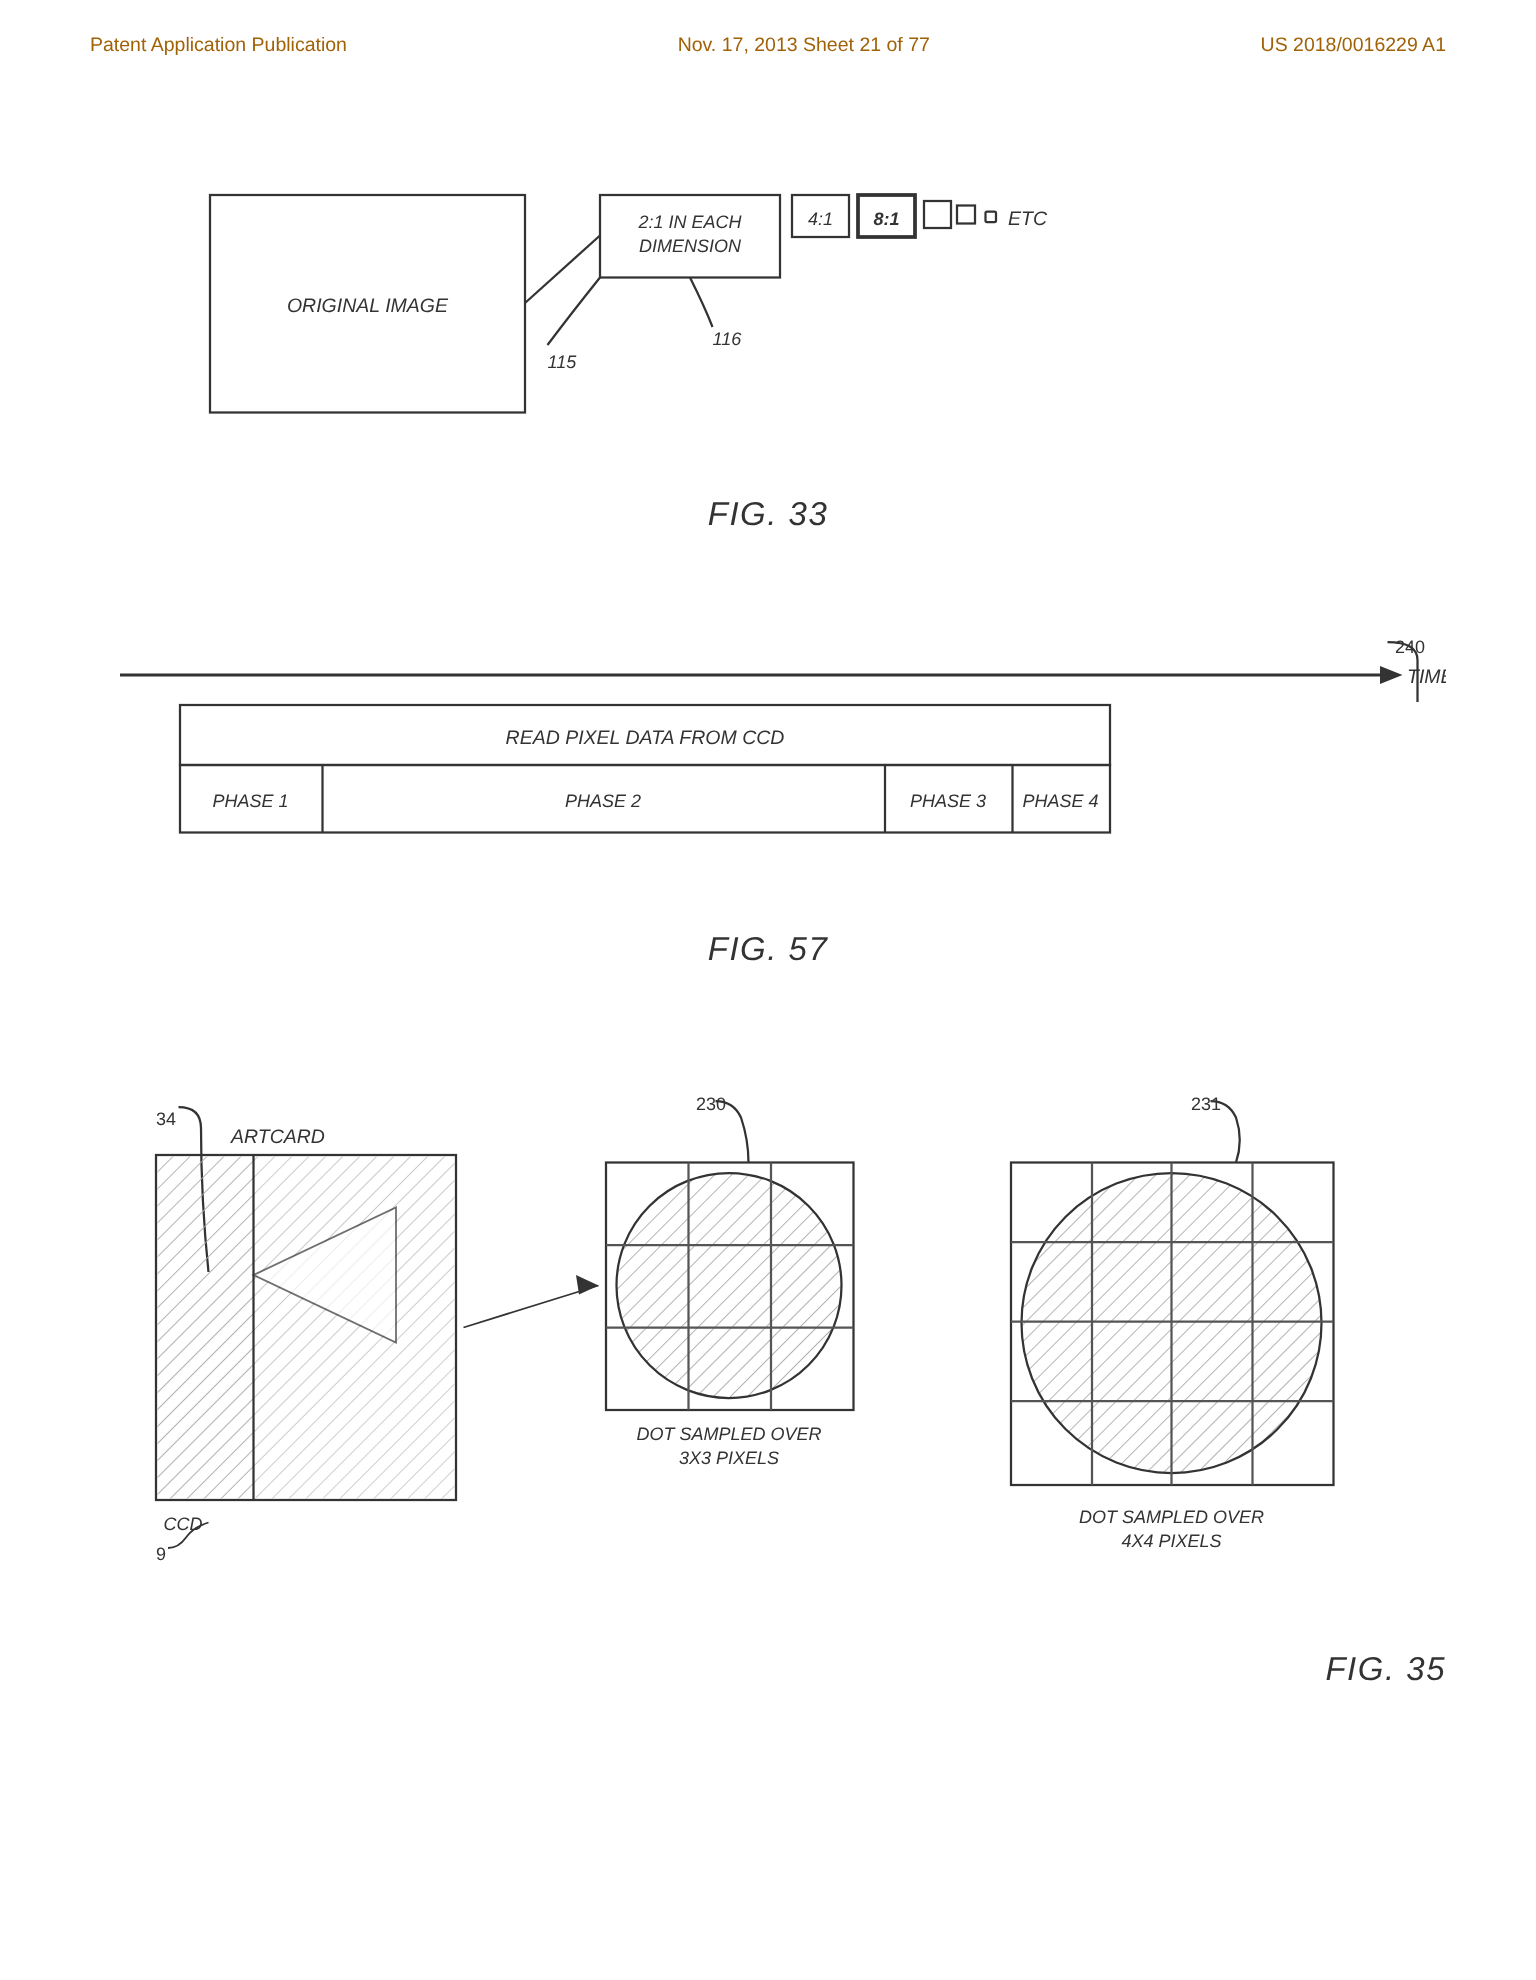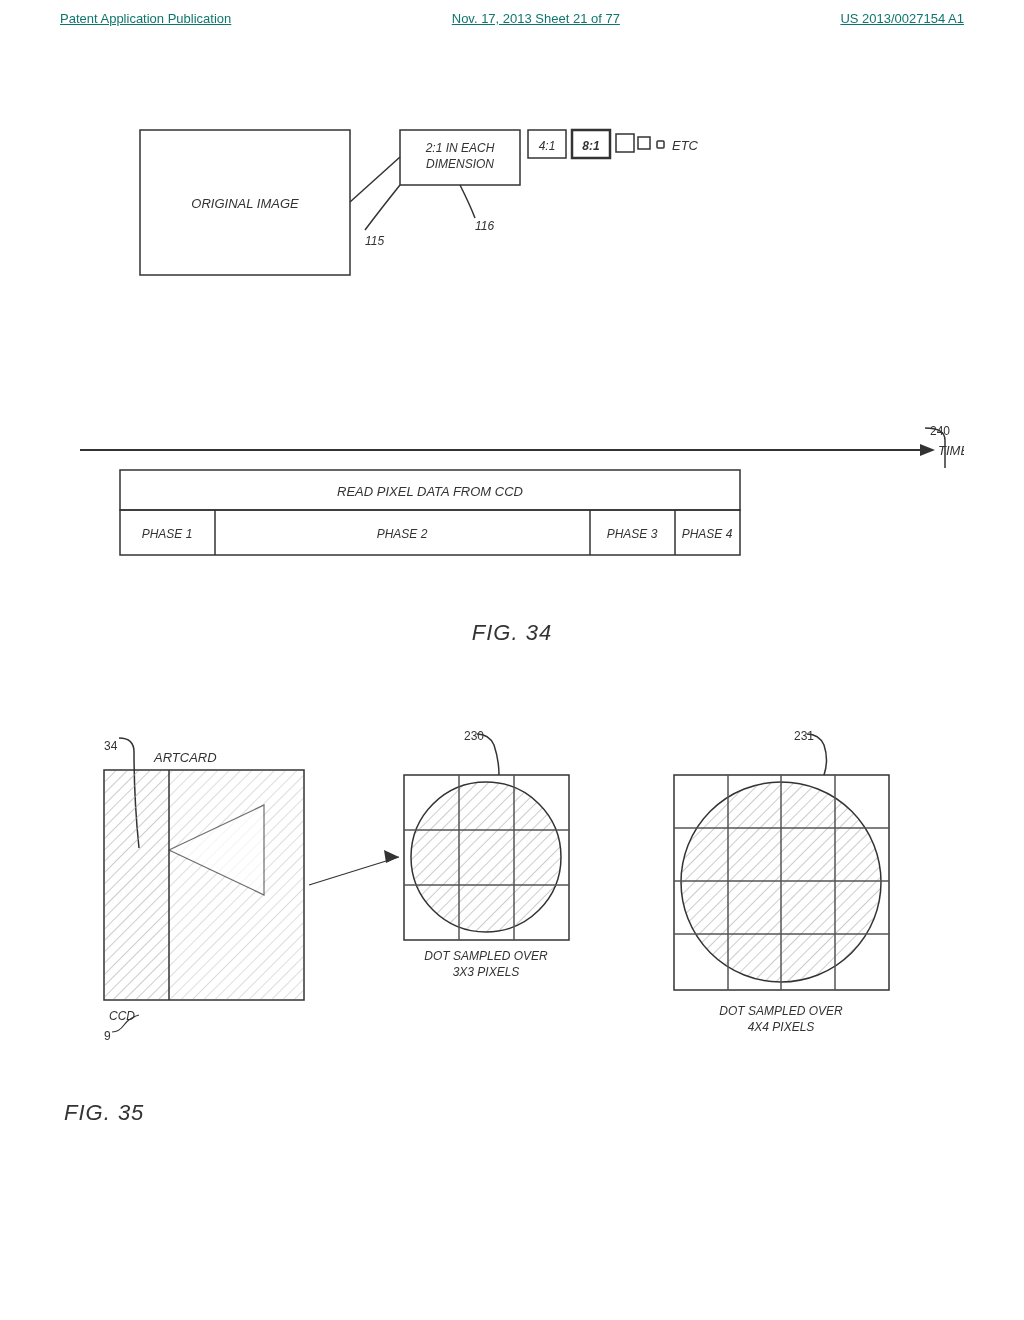--- a/index.html
+++ b/index.html
@@ -8,29 +8,28 @@
       height: 1320px;
       background: #fff;
       font-family: 'Arial', sans-serif;
       position: relative;
       overflow: hidden;
     }
 
     
     .header {
       position: absolute;
-      top: 11px;
+      top: 22px;
       left: 60px;
       right: 60px;
       display: flex;
       justify-content: space-between;
       align-items: center;
       font-size: 13px;
-      color: #0f766e;
-      text-decoration: underline;
+      color: #a16207;
     }
 
     
     .fig33-container {
       position: absolute;
       top: 100px;
       left: 60px;
       right: 60px;
     }
 
@@ -89,21 +88,21 @@
       left: 64px;
       right: 60px;
     }
 
     .fig35-diagram {
       position: relative;
       height: 360px;
     }
 
     .fig35-caption {
-      text-align: left;
+      text-align: right;
       margin-top: 20px;
       font-size: 22px;
       font-style: italic;
       color: #333;
       font-weight: 300;
     }
 
     .fig-caption-large {
       font-size: 22px;
       font-style: italic;
@@ -111,21 +110,21 @@
       font-weight: 300;
       letter-spacing: 1px;
     }
   </style>
 </head>
 <body>
 
 <div class="header">
   <span>Patent Application Publication</span>
   <span>Nov. 17, 2013   Sheet 21 of 77</span>
-  <span>US 2013/0027154 A1</span>
+  <span>US 2018/0016229 A1</span>
 </div>
 
 <div class="fig33-container">
   <div class="fig33-diagram">
 
     <svg class="curve-svg" viewBox="0 0 904 220" xmlns="http://www.w3.org/2000/svg">
 
       <rect x="80" y="30" width="210" height="145" fill="none" stroke="#333" stroke-width="1.5"></rect>
 
       <rect x="340" y="30" width="120" height="55" fill="none" stroke="#333" stroke-width="1.5"></rect>
@@ -153,20 +152,21 @@
 
       <line x1="290" y1="102" x2="340" y2="57" stroke="#333" stroke-width="1.5"></line>
 
       <path d="M 340 85 Q 320 110 305 130" stroke="#333" stroke-width="1.5" fill="none"></path>
       <text x="305" y="145" font-style="italic" font-size="12" fill="#333" font-family="Arial">115</text>
 
       <path d="M 400 85 Q 410 105 415 118" stroke="#333" stroke-width="1.5" fill="none"></path>
       <text x="415" y="130" font-style="italic" font-size="12" fill="#333" font-family="Arial">116</text>
     </svg>
   </div>
+  <div class="fig33-caption fig-caption-large">FIG. 33</div>
 </div>
 
 <div class="fig34-container">
   <div class="fig34-diagram">
     <svg width="904" height="180" viewBox="0 0 904 180" xmlns="http://www.w3.org/2000/svg">
 
       <line x1="20" y1="30" x2="860" y2="30" stroke="#333" stroke-width="2"></line>
 
       <polygon points="860,24 875,30 860,36" fill="#333"></polygon>
 
@@ -184,21 +184,21 @@
       <line x1="155" y1="90" x2="155" y2="135" stroke="#333" stroke-width="1.5"></line>
       <line x1="530" y1="90" x2="530" y2="135" stroke="#333" stroke-width="1.5"></line>
       <line x1="615" y1="90" x2="615" y2="135" stroke="#333" stroke-width="1.5"></line>
 
       <text x="107" y="118" font-style="italic" font-size="12" fill="#333" font-family="Arial" text-anchor="middle">PHASE 1</text>
       <text x="342" y="118" font-style="italic" font-size="12" fill="#333" font-family="Arial" text-anchor="middle">PHASE 2</text>
       <text x="572" y="118" font-style="italic" font-size="12" fill="#333" font-family="Arial" text-anchor="middle">PHASE 3</text>
       <text x="647" y="118" font-style="italic" font-size="12" fill="#333" font-family="Arial" text-anchor="middle">PHASE 4</text>
     </svg>
   </div>
-  <div class="fig34-caption fig-caption-large">FIG. 34</div>
+  <div class="fig34-caption fig-caption-large">FIG. 57</div>
 </div>
 
 <div class="fig35-container">
   <div class="fig35-diagram">
     <svg width="904" height="360" viewBox="0 0 904 360" xmlns="http://www.w3.org/2000/svg">
       <defs>
 
         <pattern id="hatch45" patternUnits="userSpaceOnUse" width="8" height="8" patternTransform="rotate(45)">
           <line x1="0" y1="0" x2="0" y2="8" stroke="#aaa" stroke-width="1.2"></line>
         </pattern>

